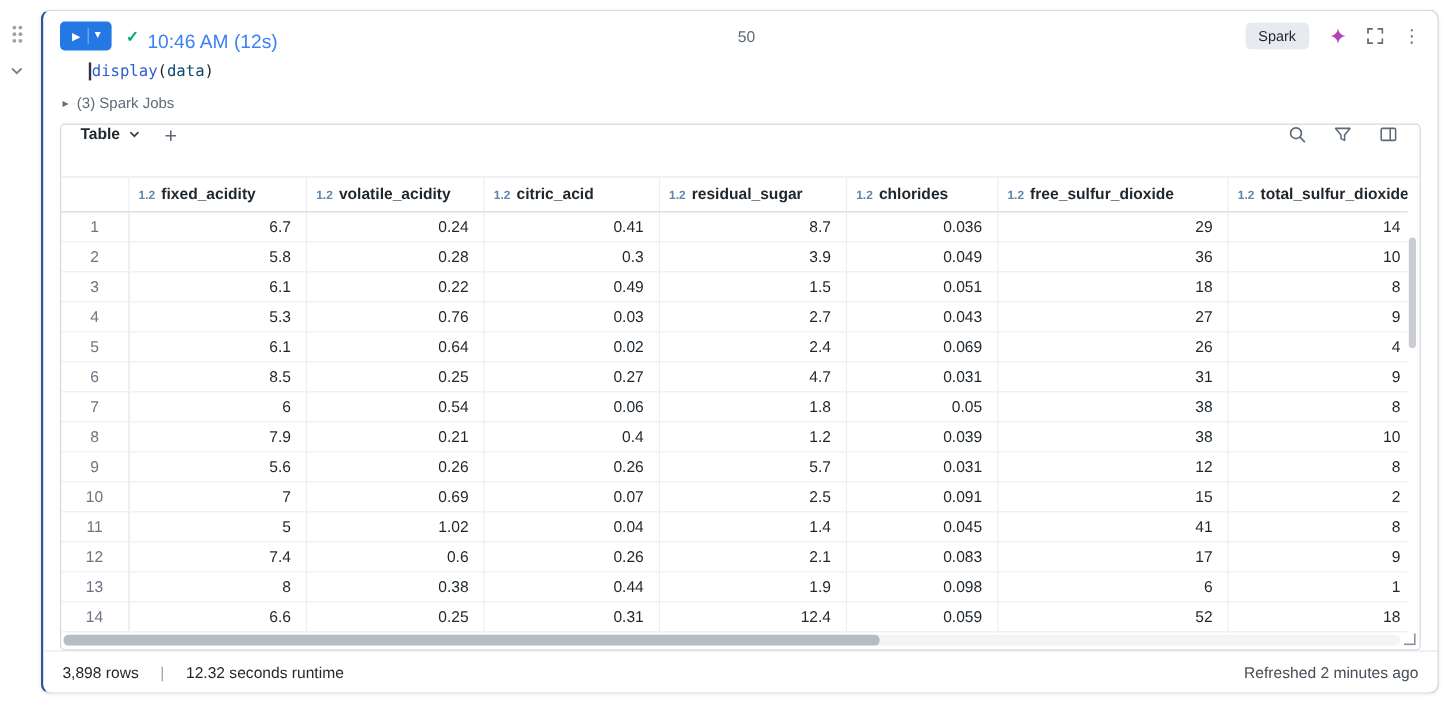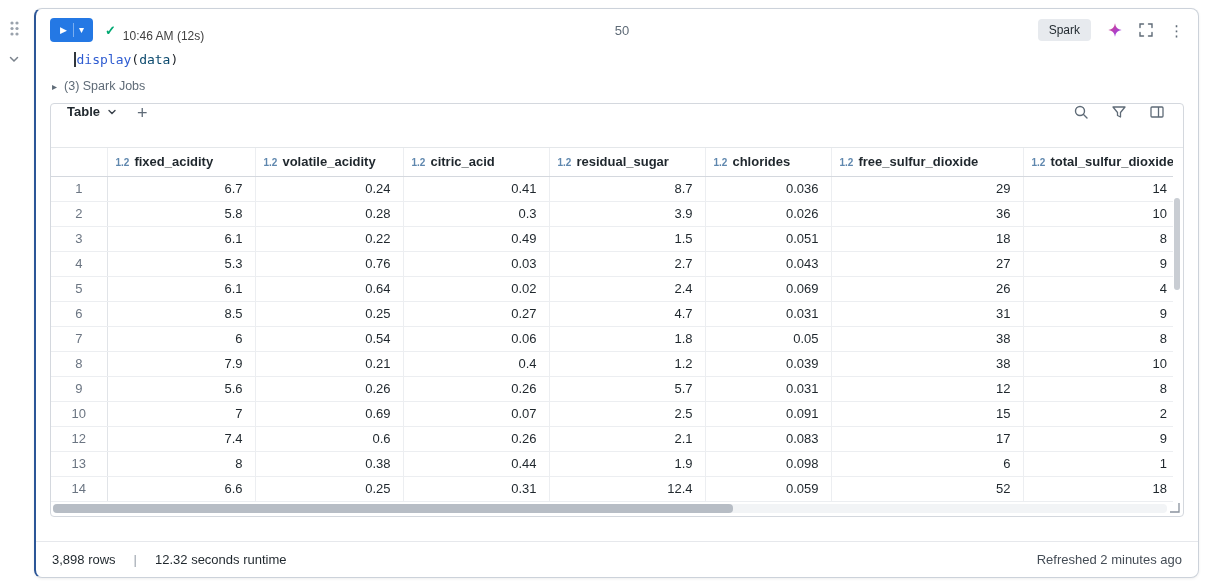--- a/index.html
+++ b/index.html
@@ -19,21 +19,21 @@
     display:flex; flex-direction:column; }
 
   
   .toolbar { position:relative; display:flex; align-items:center; padding:8px 14px 4px 14px; height:38px; flex:0 0 auto; }
   .run-btn { display:flex; align-items:center; height:24px; background:var(--run-button,#2478e4);
     border-radius:4px; padding:0 4px; cursor:pointer; }
   .run-btn .play { color:#fff; font-size:9px; padding:0 6px 0 6px; line-height:24px; }
   .run-btn .rb-div { width:1px; height:14px; background:rgba(255,255,255,.4); }
   .run-btn .chev { color:#fff; font-size:10px; padding:0 5px; line-height:24px; }
   .check { color:var(--success-green,#00a972); font-size:13px; font-weight:700; margin-left:12px; }
-  .status { color:#404040; font-size:12px; margin-left:7px;margin-top:12px; }
+  .status { color:#3b82f6; font-size:16px; margin-left:7px;margin-top:12px; }
   .cell-num { position:absolute; left:10px; right:0; text-align:center; color:#5f6b77; font-size:13px; pointer-events:none; }
   .tb-right { margin-left:auto; display:flex; align-items:center; gap:16px; position:relative; z-index:1; }
   .lang-chip { background:#e7eaee; border:none; border-radius:4px; padding:4px 11px; font-size:12px;
     color:#1f272d; font-family:"Liberation Sans",sans-serif; cursor:pointer; }
   .tb-icn { display:flex; align-items:center; cursor:pointer; }
   .kebab { font-size:15px; color:#5f6b77; cursor:pointer; line-height:1; }
 
   
   .code { padding:4px 12px 6px 38px; font-family:"DejaVu Sans Mono", monospace; font-size:13px; line-height:18px; flex:0 0 auto; }
   .cursor { display:inline-block; width:1.5px; height:15px; background:#30363c; vertical-align:text-bottom; margin-right:1px; }
@@ -208,21 +208,21 @@
                 <td>0.036</td>
                 <td>29</td>
                 <td>14</td>
               </tr>
               <tr>
                 <td class="rownum">2</td>
                 <td>5.8</td>
                 <td>0.28</td>
                 <td>0.3</td>
                 <td>3.9</td>
-                <td>0.026</td>
+                <td>0.049</td>
                 <td>36</td>
                 <td>10</td>
               </tr>
               <tr>
                 <td class="rownum">3</td>
                 <td>6.1</td>
                 <td>0.22</td>
                 <td>0.49</td>
                 <td>1.5</td>
                 <td>0.051</td>
@@ -291,20 +291,30 @@
               </tr>
               <tr>
                 <td class="rownum">10</td>
                 <td>7</td>
                 <td>0.69</td>
                 <td>0.07</td>
                 <td>2.5</td>
                 <td>0.091</td>
                 <td>15</td>
                 <td>2</td>
+              </tr>
+              <tr>
+                <td class="rownum">11</td>
+                <td>5</td>
+                <td>1.02</td>
+                <td>0.04</td>
+                <td>1.4</td>
+                <td>0.045</td>
+                <td>41</td>
+                <td>8</td>
               </tr>
               <tr>
                 <td class="rownum">12</td>
                 <td>7.4</td>
                 <td>0.6</td>
                 <td>0.26</td>
                 <td>2.1</td>
                 <td>0.083</td>
                 <td>17</td>
                 <td>9</td>

